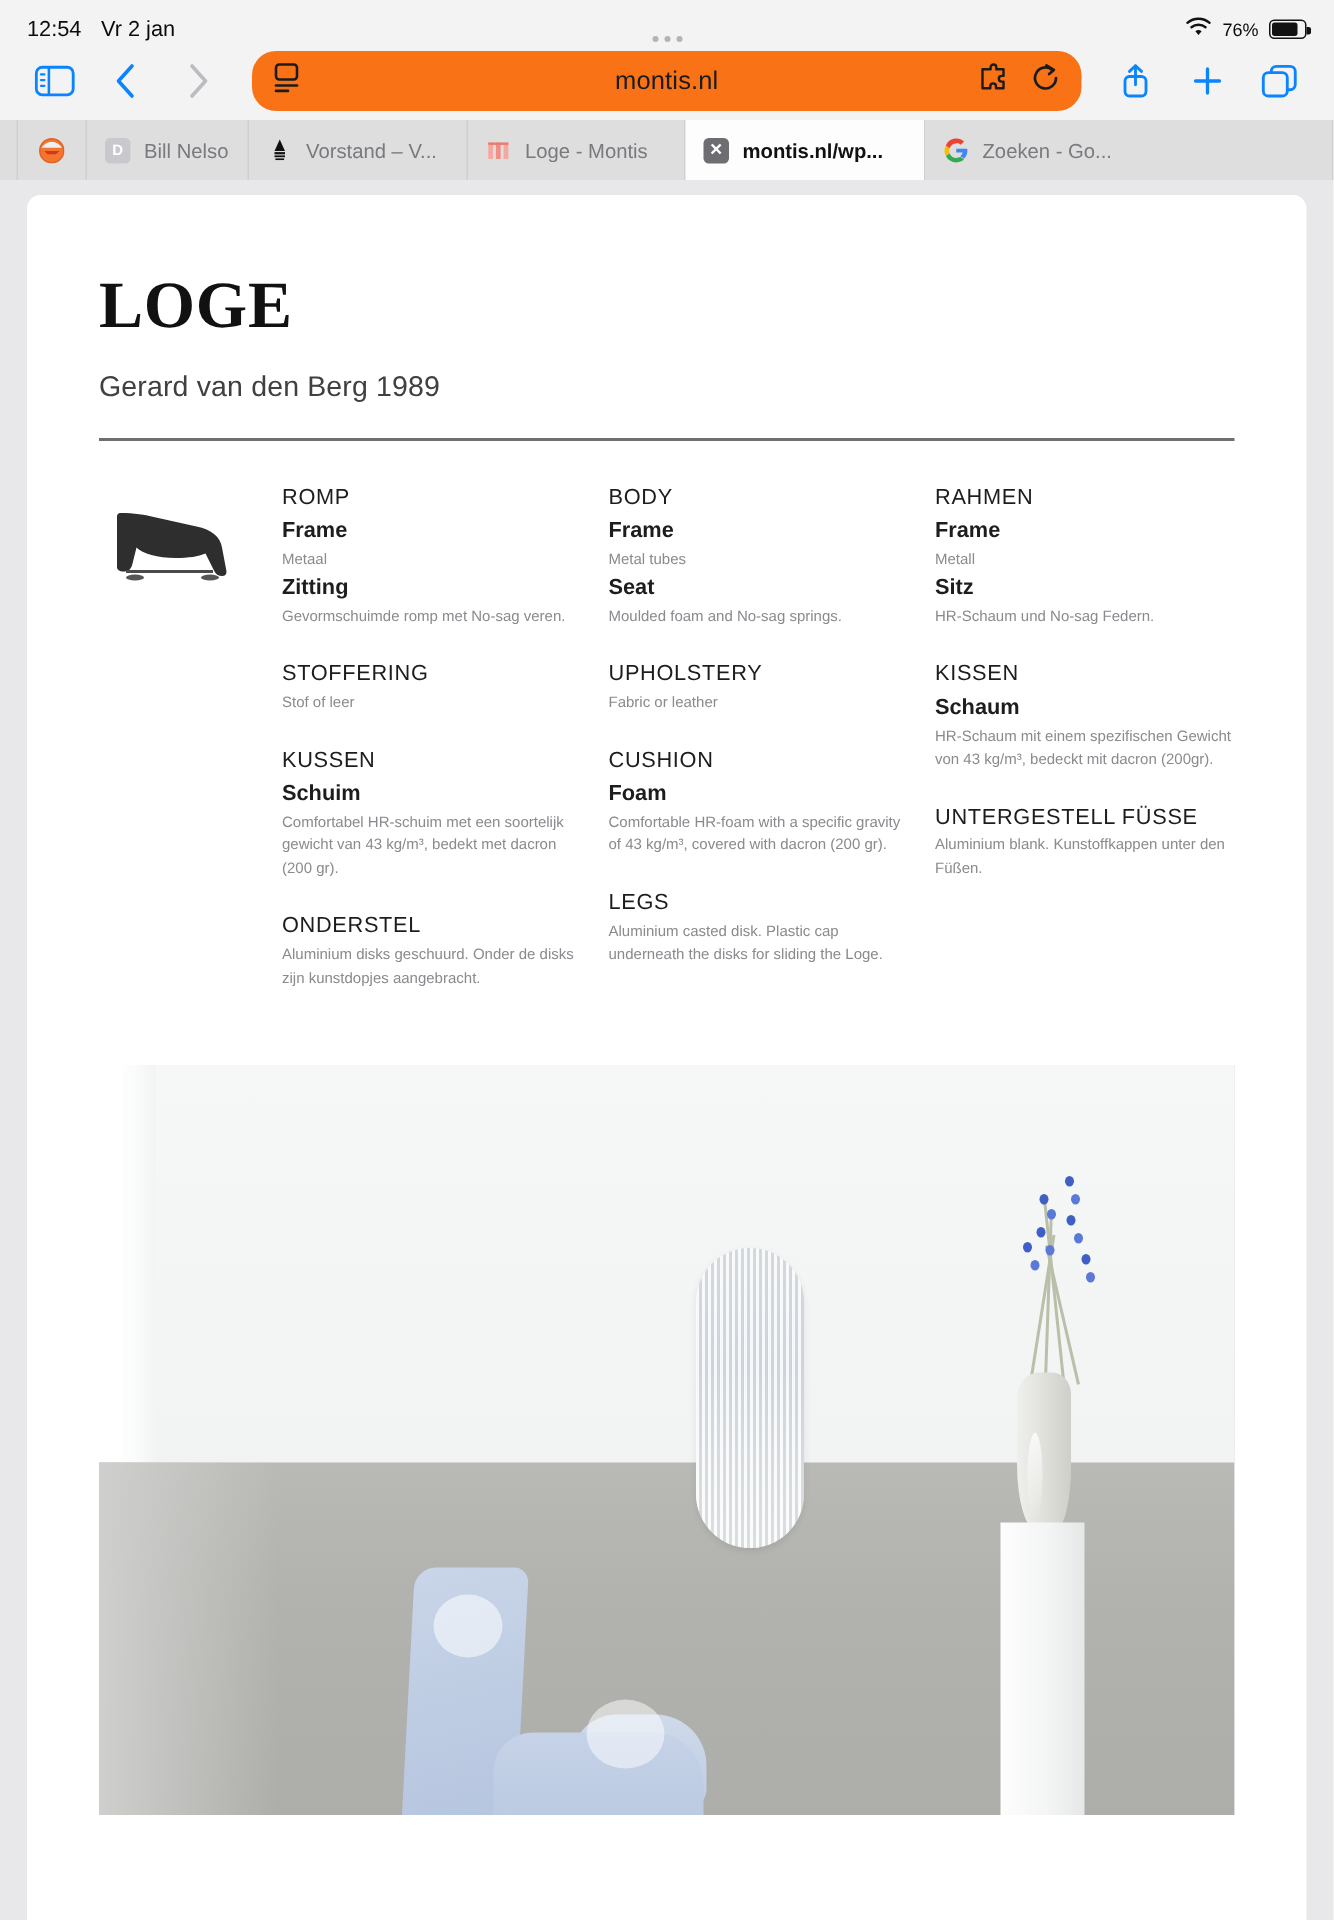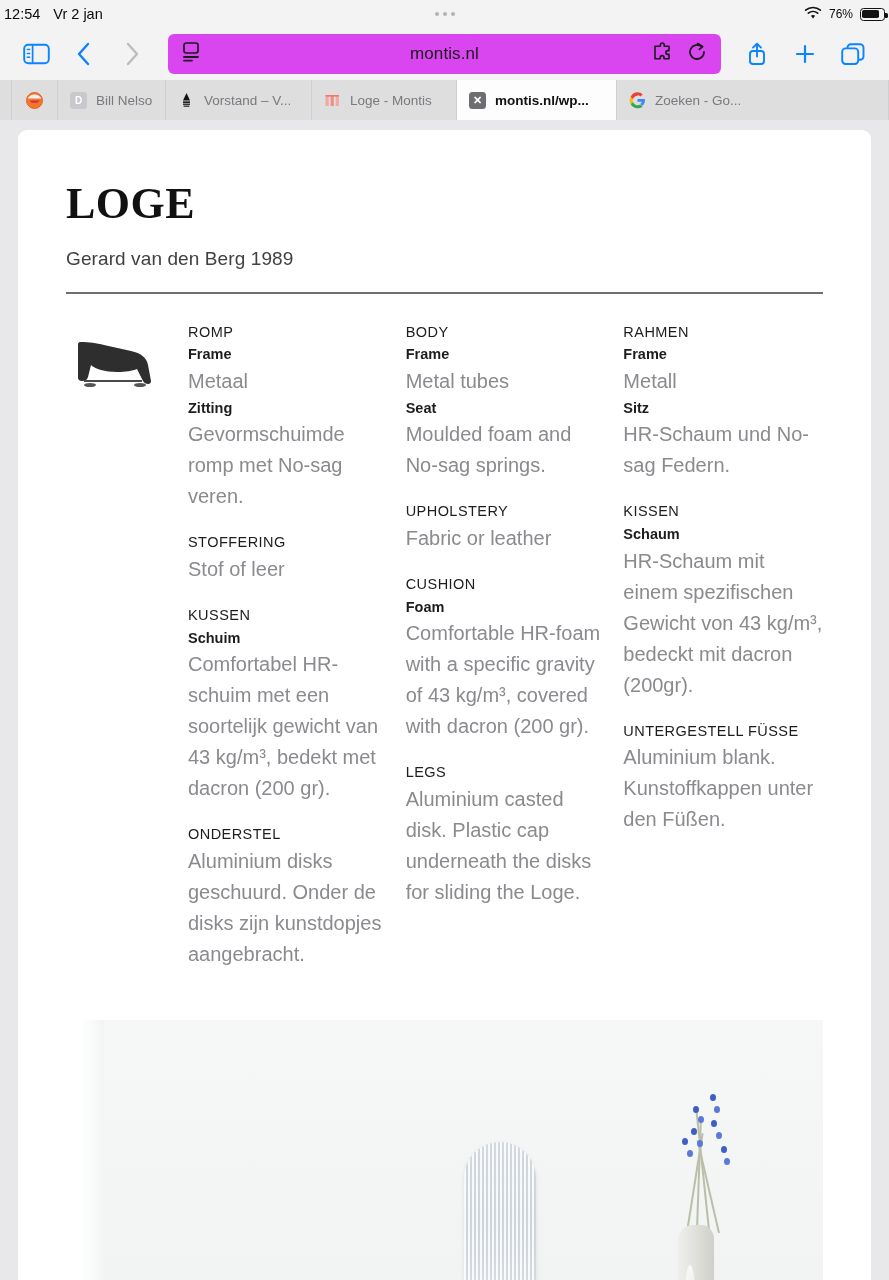--- a/index.html
+++ b/index.html
@@ -6,22 +6,22 @@
   html,body { width:889px; height:1280px; }
   body {
     font-family:"Liberation Sans", sans-serif;
     background:#e8e8ea;
     overflow:hidden;
     -webkit-font-smoothing:antialiased;
   }
 
   
   .statusbar{
-    height:28px; display:flex; align-items:center;
-    padding:0 4px; font-size:14.5px; color:#0b0b0b;
+    height:28px; display:flex; align-items:flex-end;
+    padding:0 18px; font-size:14.5px; color:#0b0b0b;
     background:#f3f3f4; position:relative;
   }
   .sb-left{display:flex; align-items:center; gap:13px; font-weight:500;}
   .sb-center{position:absolute; left:0; right:0; display:flex; justify-content:center;
     pointer-events:none;}
   .dots{display:flex; gap:4px;}
   .dots i{width:4px;height:4px;border-radius:50%;background:#b4b4b7;display:block;}
   .sb-right{margin-left:auto; display:flex; align-items:center; gap:7px; font-size:12px;}
   .batt{width:25px;height:13px;border:1.4px solid #121212;border-radius:3.5px;position:relative;}
   .batt::after{content:"";position:absolute;right:-3.6px;top:4px;width:2.2px;height:5px;
@@ -30,21 +30,21 @@
 
   
   .toolbar{
     height:52px; background:#f3f3f4; display:flex; align-items:center;
     padding:0 14px; gap:4px;
   }
   .tb-btn{width:44px;height:40px;display:flex;align-items:center;justify-content:center;
     color:#0a84ff;}
   .tb-btn.dim{color:#bcbcc0;}
   .urlbar{
-    flex:1; height:40px; background:#d946ef; border-radius:6px;
+    flex:1; height:40px; background:#f97316; border-radius:16px;
     display:flex; align-items:center; padding:0 13px; position:relative; margin:0 10px;
   }
   .url-text{
     position:absolute; left:0; right:0; text-align:center;
     font-size:17px; color:#1b1b1b; letter-spacing:.1px;
   }
   .url-right{margin-left:auto; display:flex; align-items:center; gap:13px; z-index:2;}
 
   
   .tabbar{height:40px; background:#dededf; display:flex; align-items:stretch; overflow:hidden;}
@@ -78,21 +78,21 @@
 
   .specs{display:flex; gap:0; margin-top:28px;}
   .thumbcol{width:122px; flex:0 0 122px; padding-top:6px;}
   .thumb{width:100px;height:72px;position:relative;}
   .col{flex:1; padding-right:18px;}
   .col + .col{}
   .block{margin-bottom:20px;}
   .block:last-child{margin-bottom:0;}
   .h{font-size:14.5px; color:#1d1d1d; letter-spacing:.45px; line-height:1.5;}
   .sub{font-size:14.5px; font-weight:700; color:#1d1d1d; line-height:1.55;}
-  .p{font-size:20px; color:#8a8a8f; line-height:1.55;}
+  .p{font-size:10px; color:#8a8a8f; line-height:1.55;}
 
   .photo{
     margin:50px 0 0; height:500px; width:100%;
     position:relative; overflow:hidden; background:#d9d9d7;
   }
 
   
   .ph-wall{position:absolute;inset:0;background:linear-gradient(180deg,#f6f7f7 0%,#f1f2f2 60%,#eceded 100%);}
   .ph-window{position:absolute;left:0;top:0;width:38px;height:290px;
     background:linear-gradient(90deg,#ffffff 0%,#fbfcfc 60%,#f2f3f3 100%);}

